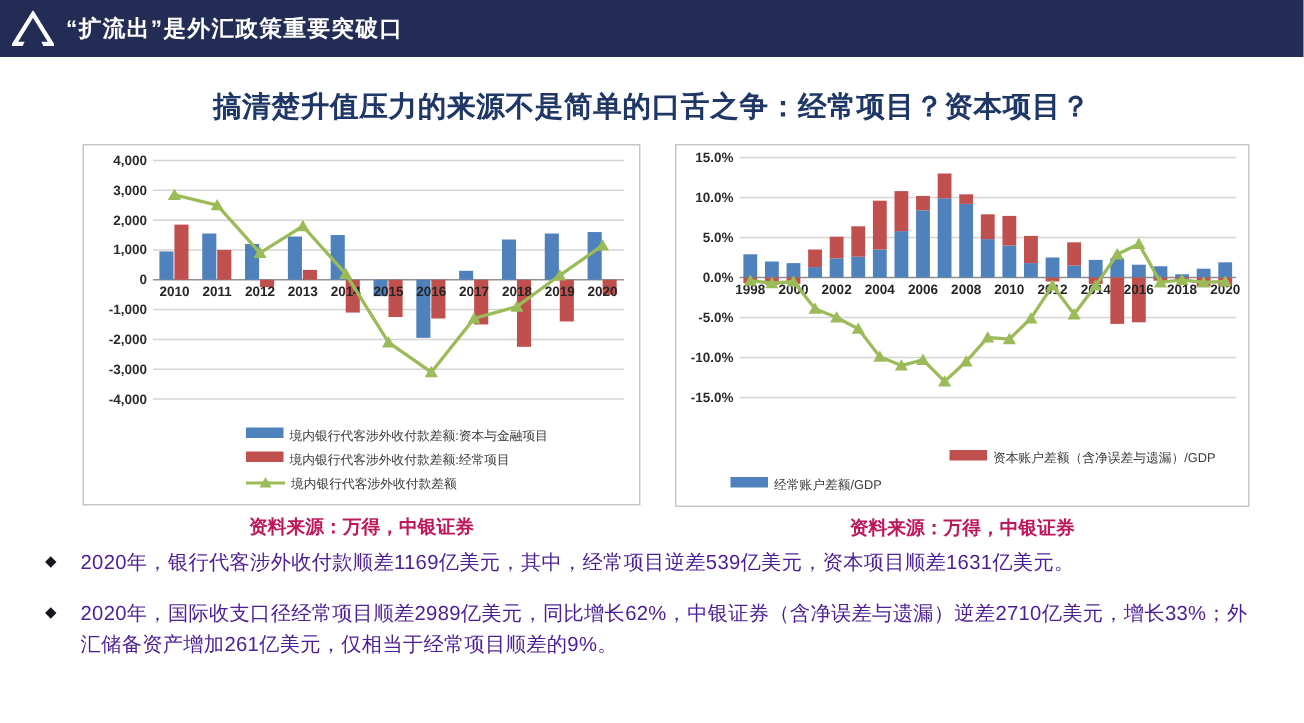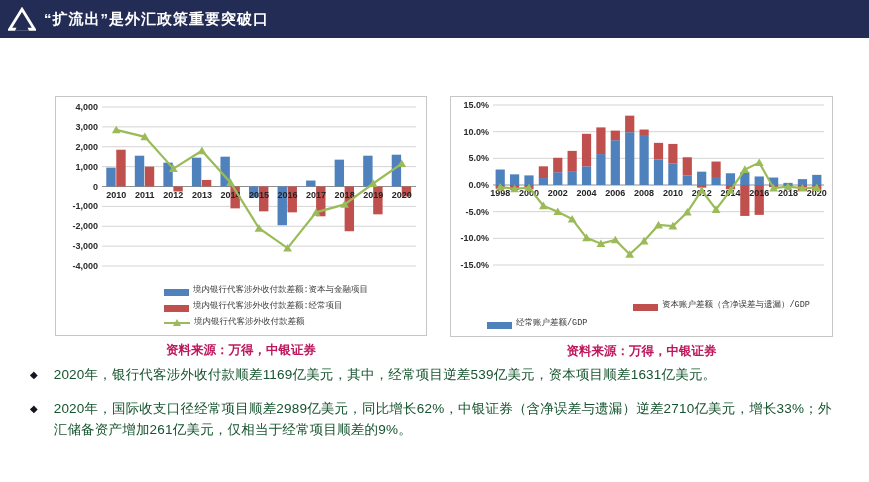--- a/index.html
+++ b/index.html
@@ -26,37 +26,37 @@
 
   
   .chart-col { position:absolute; }
   #left-col  { left:55px;  top:96px; width:372px; }
   #right-col { left:450px; top:96px; width:383px; }
   .chart-panel { background:#fff; border:1px solid #c6c6c6; }
   svg text { font-family:"Liberation Sans","DejaVu Sans",sans-serif; }
 
   .legend { padding:2px 0 7px 0; }
   .legend-row { display:flex; align-items:center; margin-top:4px; }
-  .legend-item { display:flex; align-items:flex-end; margin-right:4px;font-family:Liberation Mono, monospace; }
+  .legend-item { display:flex; align-items:flex-start; margin-right:4px; }
   .legend-swatch { width:25px; height:7px; flex:0 0 auto; margin-right:4px; }
   .legend-line-swatch { width:26px; height:10px; flex:0 0 auto; margin-right:4px; }
   .legend-label { font-size:8.5px; color:#3a3a3a; white-space:nowrap; }
   #left-col .legend { padding-left:108px; }
   #right-col .legend { padding-left:36px; }
   #right-col .legend-item.wide { width:142px;margin-top:36px; }
 
   .chart-source {
     margin-top:6px; text-align:center; font-size:12.5px; font-weight:700; color:#be185d;
   }
 
   
   .bullets { position:absolute; left:30px; top:364px; width:812px; }
   .bullet-item { display:flex; margin-bottom:13px; }
   .bullet-diamond { color:#15151f; font-size:10px; line-height:21px; margin-right:16px; flex:0 0 auto; }
-  .bullet-text { font-size:13.5px; color:#14532d; line-height:21px; letter-spacing:0.2px; }
+  .bullet-text { font-size:13.5px; color:#4c1d95; line-height:21px; letter-spacing:0.2px; }
 
   
   .footer-banner { position:absolute; right:0; bottom:0; width:309px; height:57px; }
   .footer-banner svg.shape { position:absolute; inset:0; }
   .footer-content {
     position:absolute; right:10px; bottom:5px; display:flex; align-items:flex-end;
   }
   .footer-brand { display:flex; align-items:flex-end; margin-right:9px; }
   .footer-brand .logo { width:20px; height:17px; margin-right:2px; margin-bottom:2px; }
   .footer-brand-text { color:#ffffff; font-size:20px; font-weight:300; letter-spacing:1.5px; line-height:20px; }
@@ -70,20 +70,21 @@
 <div id="slide">
 
   <div class="header">
     <svg class="logo" viewBox="0 0 26 22">
       <path d="M13 2 L24.5 20.5 L1.5 20.5 Z" fill="none" stroke="#ffffff" stroke-width="2.6" stroke-linejoin="miter"></path>
       <path d="M13 8 L19.5 22 L6.5 22 Z" fill="#222C54"></path>
     </svg>
     <div class="header-title">“扩流出”是外汇政策重要突破口</div>
   </div>
 
+  <div class="slide-title">搞清楚升值压力的来源不是简单的口舌之争：经常项目？资本项目？</div>
 
   <div id="left-col" class="chart-col">
     <div class="chart-panel">
       <svg id="chart0" width="370" height="177">
           <g>
             <line x1="46" y1="169" x2="360" y2="169" stroke="#d4d4d4" stroke-width="1"></line>
             <text x="42" y="172" text-anchor="end" font-size="9" font-weight="700" fill="#2b2b2b">-4,000</text>
             <line x1="46" y1="149.125" x2="360" y2="149.125" stroke="#d4d4d4" stroke-width="1"></line>
             <text x="42" y="152.125" text-anchor="end" font-size="9" font-weight="700" fill="#2b2b2b">-3,000</text>
             <line x1="46" y1="129.25" x2="360" y2="129.25" stroke="#d4d4d4" stroke-width="1"></line>

